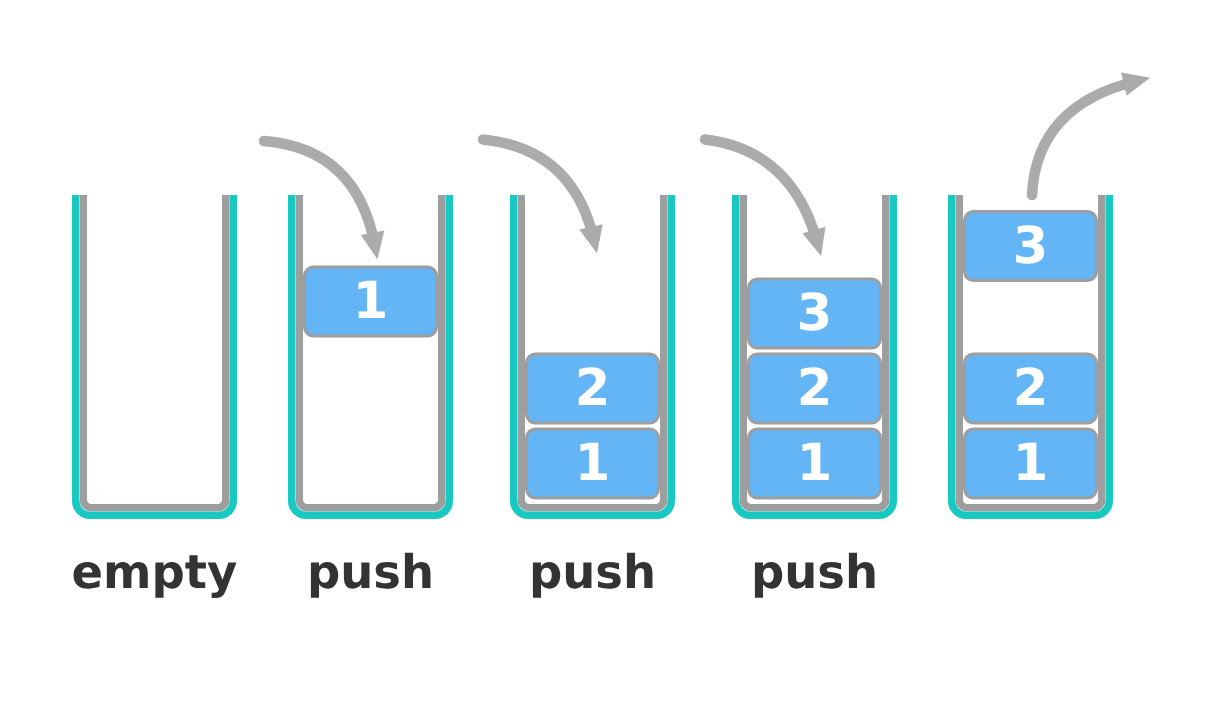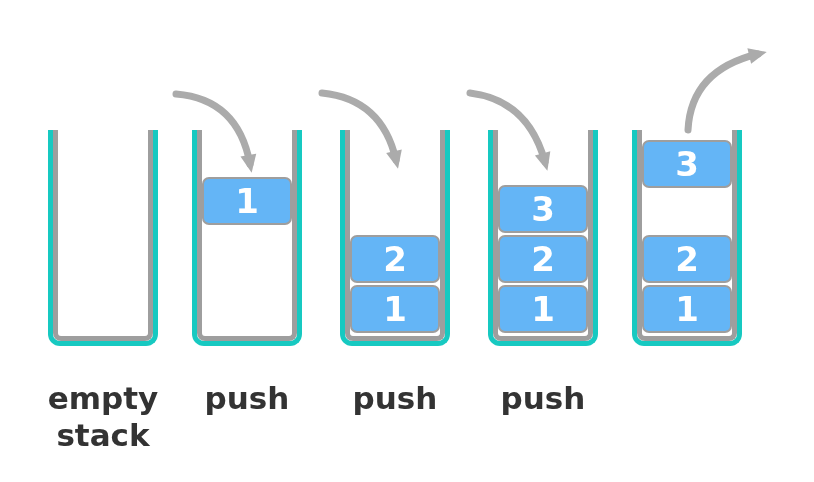--- a/index.html
+++ b/index.html
@@ -50,21 +50,20 @@
   .slot-float  { top: 47px;  }  
   .slot-popped { top: 10px;  }  
 
   
   .stage-label {
     position: absolute; top: 234px; left: -20px; width: 150px;
     text-align: center;
     color: var(--label-color);
     font-size: 31px; font-weight: bold;
     line-height: 37px;
-    margin-top: 16px;
   }
 
   
   .arrows { position: absolute; inset: 0; pointer-events: none; }
   .arrows path.curve { fill: none; stroke: var(--arrow-gray); stroke-width: 7; stroke-linecap: round; }
   #arrowhead path { fill: var(--arrow-gray); }
 </style>
 </head>
 <body>
 
@@ -82,21 +81,20 @@
     <path class="curve" d="M688,130 Q691,70 758,54" marker-end="url(#arrowhead)"></path>
   </svg>
 
   <div class="stage" style="left:48px">
     <div class="beaker">
       <div class="beaker-teal"></div>
       <div class="beaker-gray"></div>
     </div>
     <div class="stage-label">
       <div>empty</div>
-      <div>stack</div>
     </div>
   </div>
 
   <div class="stage" style="left:192px">
     <div class="beaker">
       <div class="beaker-teal"></div>
       <div class="beaker-gray"></div>
       <div class="block slot-float">
         <span>1</span>
       </div>

